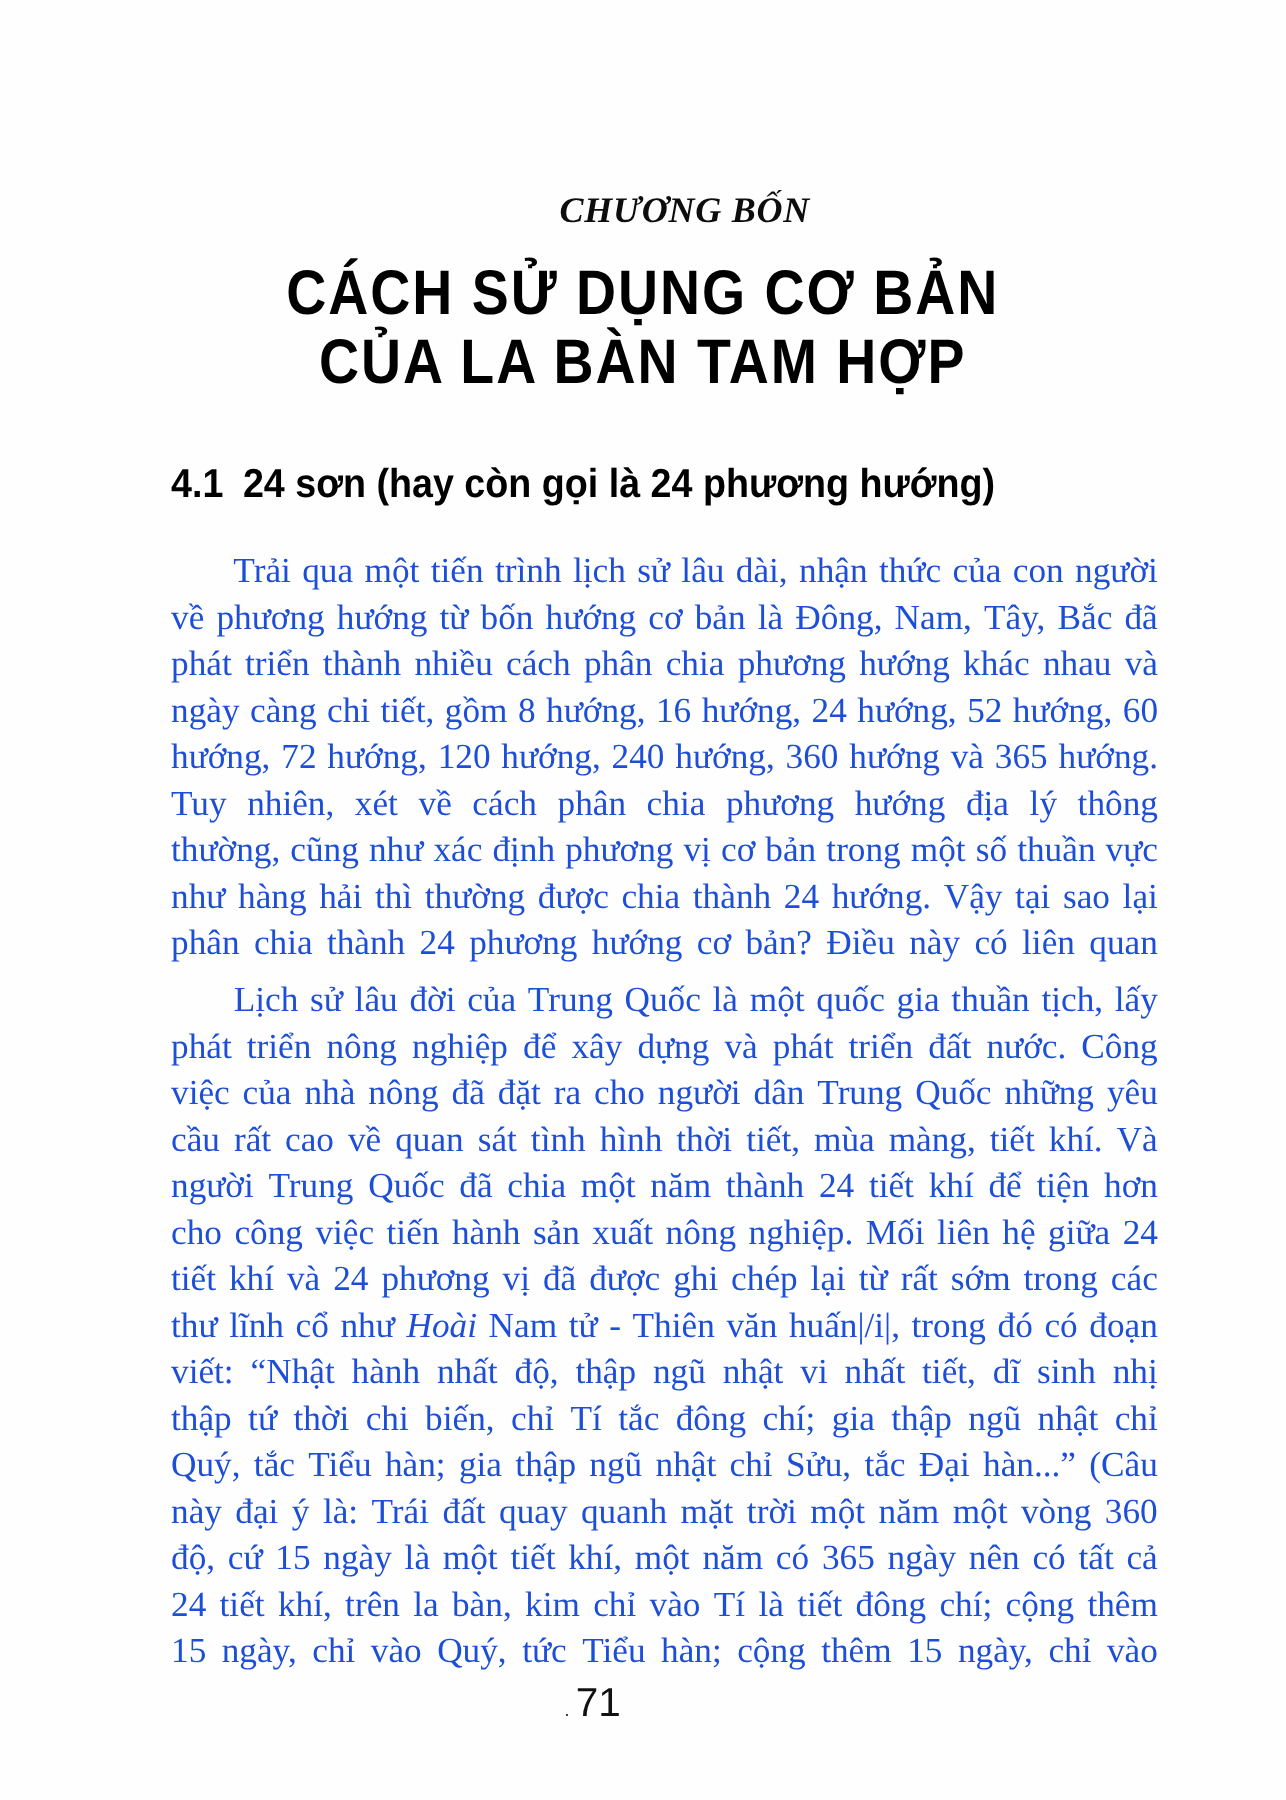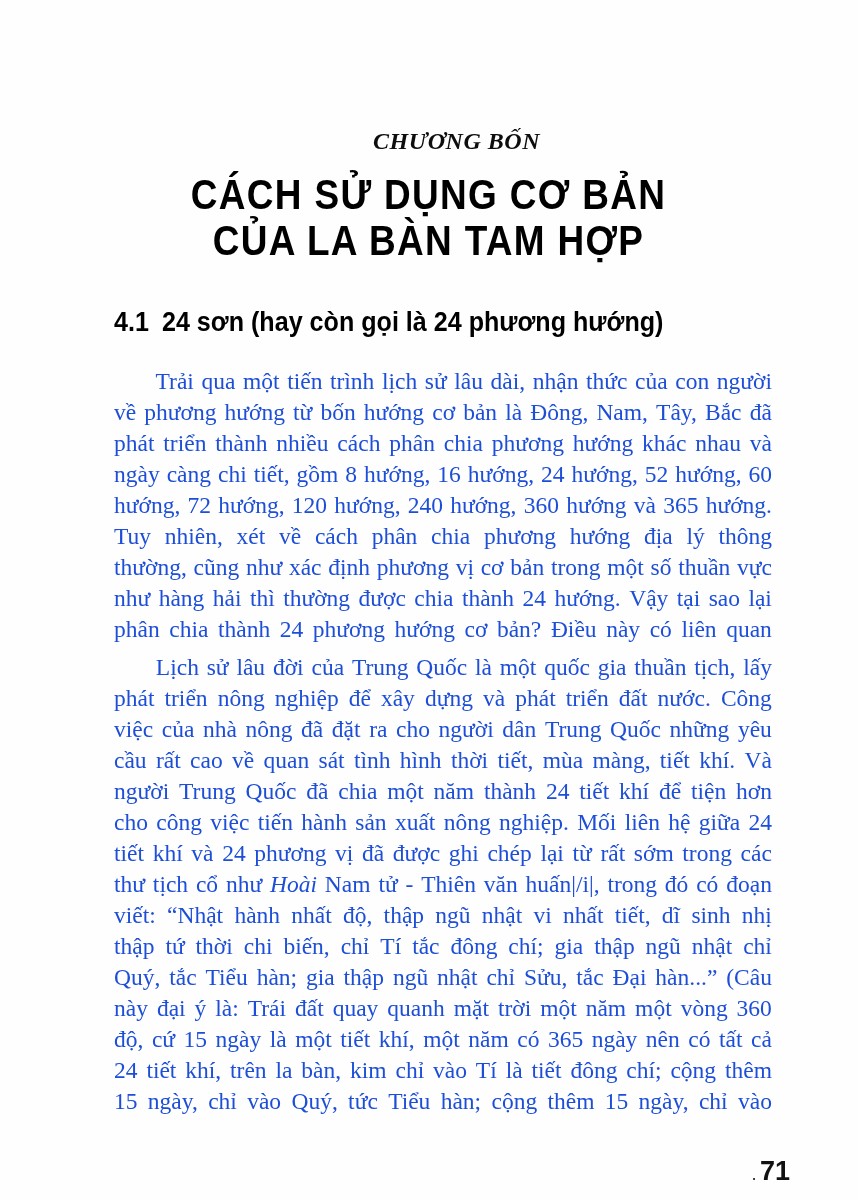--- a/index.html
+++ b/index.html
@@ -106,26 +106,26 @@
   .line.just {
     display: flex;
     justify-content: space-between;
   }
   .line.just > span { display: inline-block; }
   .line.last { display: block; }
 
   
   .folio {
     position: absolute;
-    top: 1156px;
+    top: 1120px;
     left: 0;
     width: 790px;
-    text-align: right;
+    text-align: center;
     font-family: "Liberation Sans", "DejaVu Sans", sans-serif;
-    font-weight: 700;
+    font-weight: 400;
     font-size: 27px;
     color: #111111;
   }
   .folio .dot {
     font-size: 13px;
     vertical-align: baseline;
     margin-right: 4px;
     color: #333;
   }
 </style>
@@ -397,21 +397,21 @@
           <span>chép</span>
           <span>lại</span>
           <span>từ</span>
           <span>rất</span>
           <span>sớm</span>
           <span>trong</span>
           <span>các</span>
         </span>
         <span class="line just">
           <span>thư</span>
-          <span>tịch</span>
+          <span>lĩnh</span>
           <span>cổ</span>
           <span>như</span>
           <span><i>Hoài</i></span>
           <span>Nam</span>
           <span>tử</span>
           <span>-</span>
           <span>Thiên</span>
           <span>văn</span>
           <span>huấn|/i|,</span>
           <span>trong</span>

